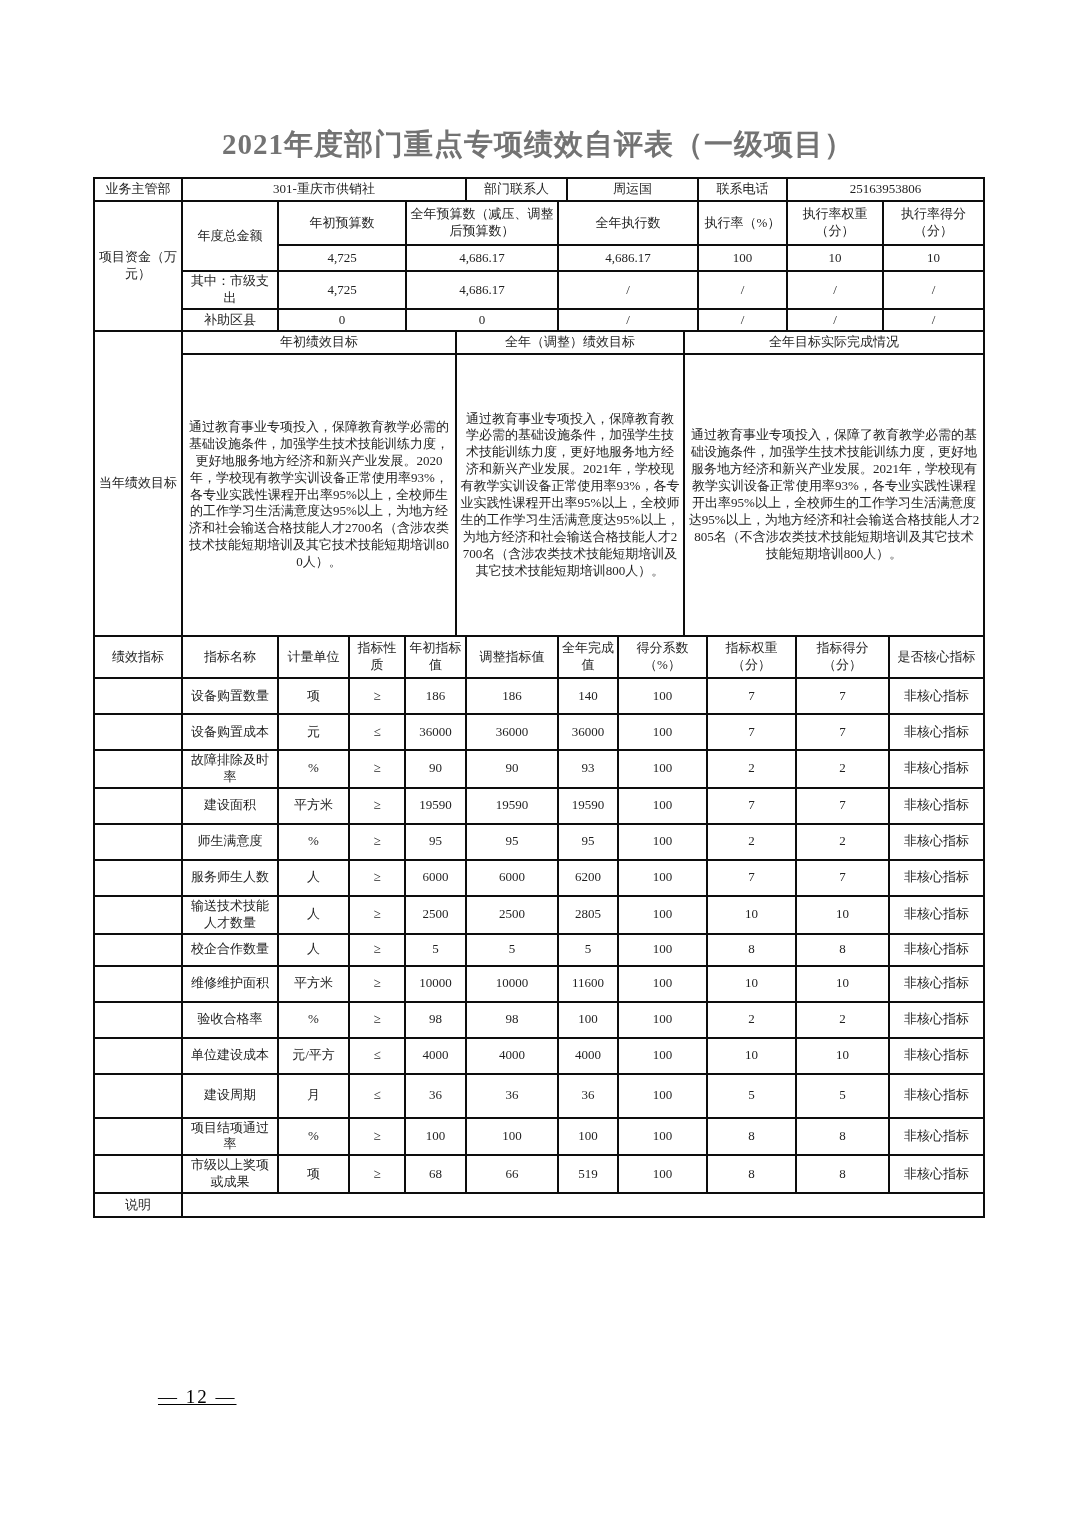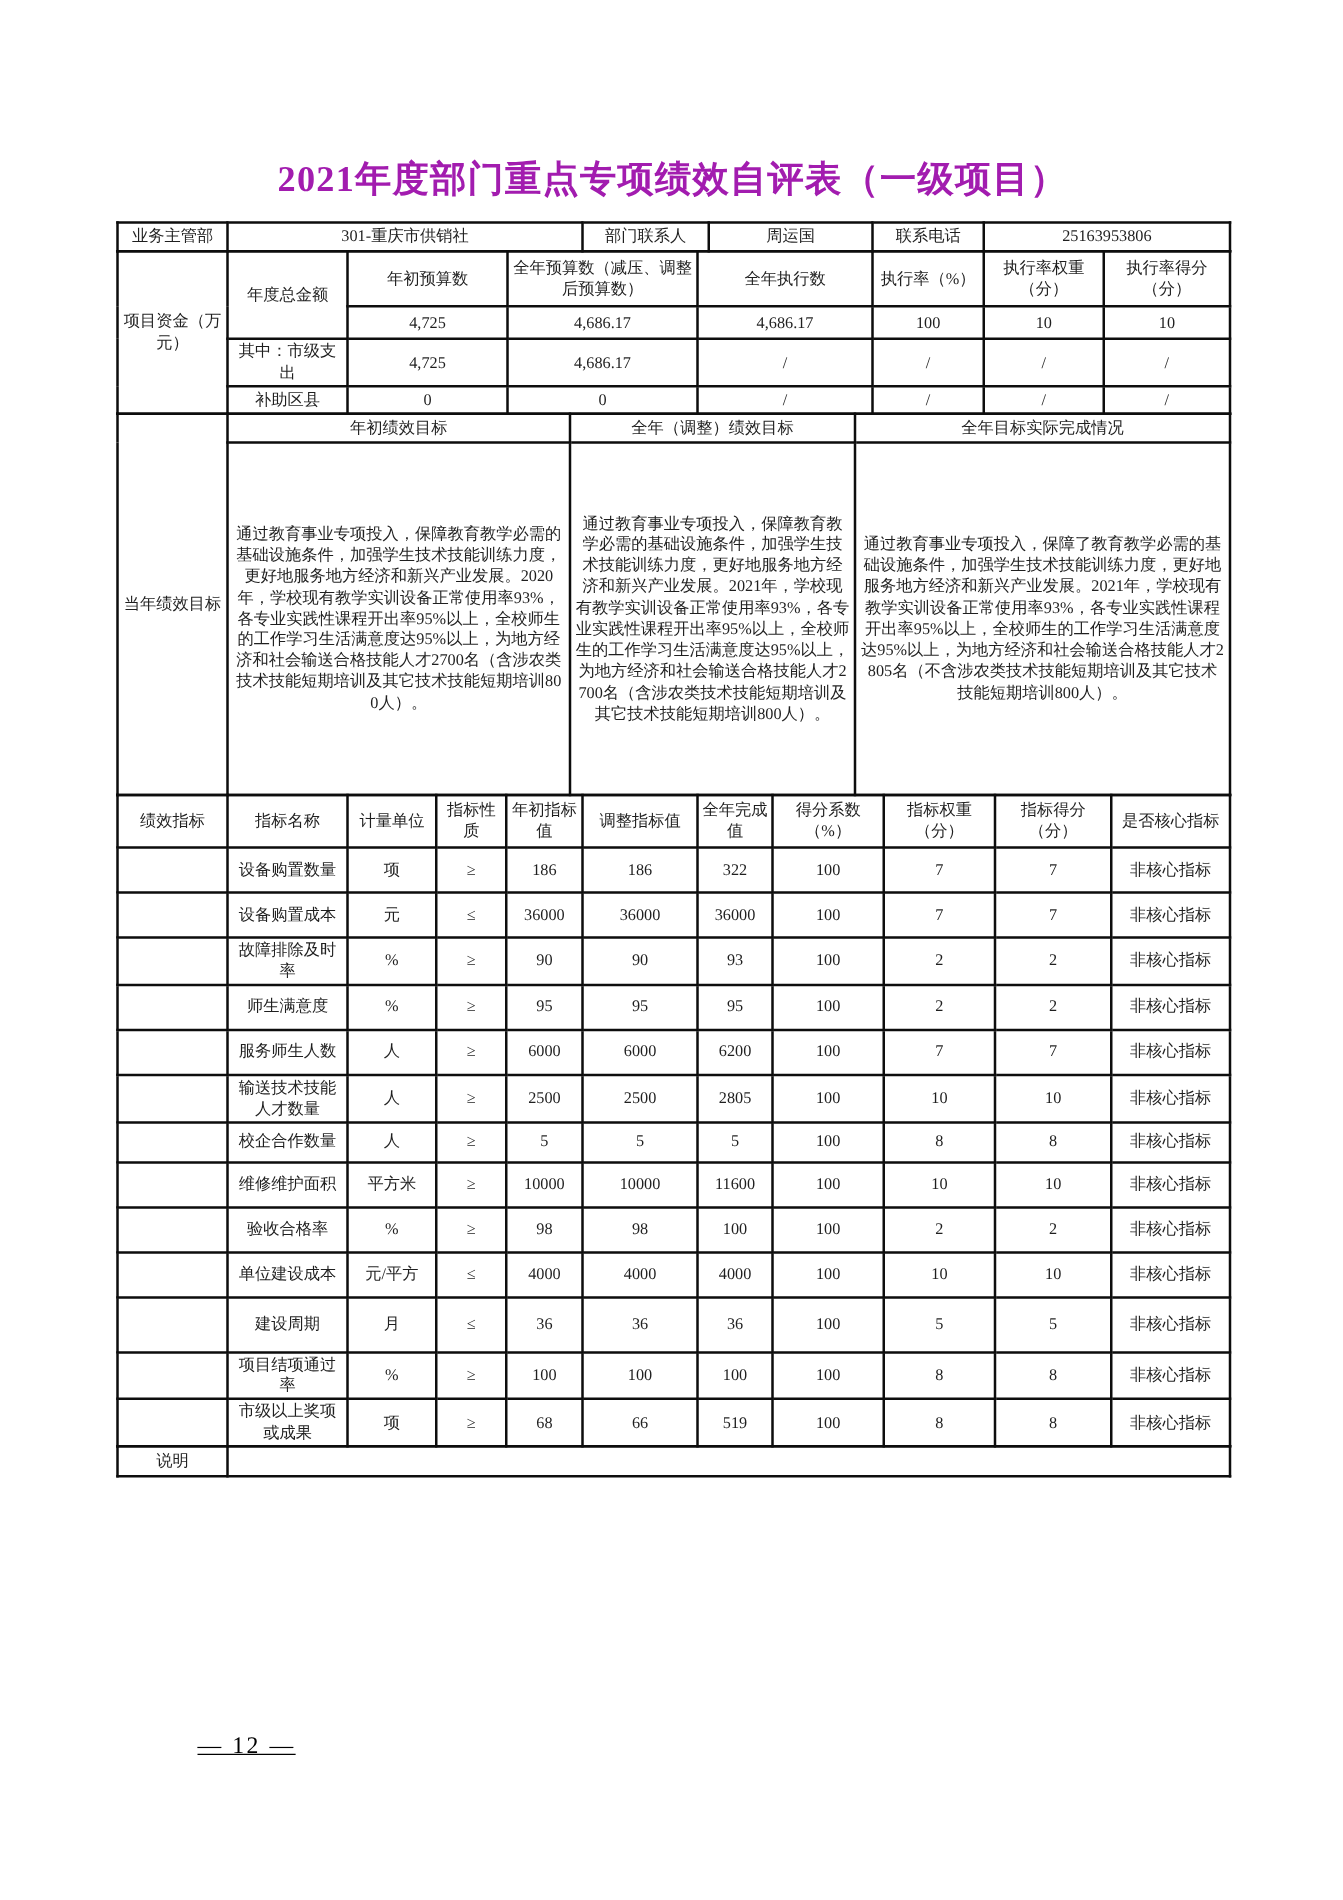--- a/index.html
+++ b/index.html
@@ -6,21 +6,21 @@
   .sheet {
     position:relative;
     width:1074px; height:1520px;
     background:#ffffff;
     font-family:"Liberation Serif","DejaVu Serif",serif;
     color:#1f1f1f;
     overflow:hidden;
   }
   .content { position:absolute; left:93px; top:126px; width:890px; }
   .doc-title {
-    font-size:29px; font-weight:700; color:#a21caf;
+    font-size:29px; font-weight:700; color:#737373;
     text-align:center; letter-spacing:1px;
     margin:0 0 17px 0; line-height:1.25;
     white-space:nowrap;
   }
   table.tbl {
     border-collapse:collapse; table-layout:fixed;
     width:890px; margin-top:-2px;
   }
   table.tbl.first { margin-top:0; }
   table.tbl td {
@@ -173,21 +173,21 @@
         </tr>
       </thead>
       <tbody>
           <tr style="height: 36px;">
             <td></td>
             <td>设备购置数量</td>
             <td>项</td>
             <td>≥</td>
             <td>186</td>
             <td>186</td>
-            <td>322</td>
+            <td>140</td>
             <td>100</td>
             <td>7</td>
             <td>7</td>
             <td>非核心指标</td>
           </tr>
           <tr style="height: 36px;">
             <td></td>
             <td>设备购置成本</td>
             <td>元</td>
             <td>≤</td>
@@ -207,20 +207,33 @@
             <td>90</td>
             <td>90</td>
             <td>93</td>
             <td>100</td>
             <td>2</td>
             <td>2</td>
             <td>非核心指标</td>
           </tr>
           <tr style="height: 36px;">
             <td></td>
+            <td>建设面积</td>
+            <td>平方米</td>
+            <td>≥</td>
+            <td>19590</td>
+            <td>19590</td>
+            <td>19590</td>
+            <td>100</td>
+            <td>7</td>
+            <td>7</td>
+            <td>非核心指标</td>
+          </tr>
+          <tr style="height: 36px;">
+            <td></td>
             <td>师生满意度</td>
             <td>%</td>
             <td>≥</td>
             <td>95</td>
             <td>95</td>
             <td>95</td>
             <td>100</td>
             <td>2</td>
             <td>2</td>
             <td>非核心指标</td>

